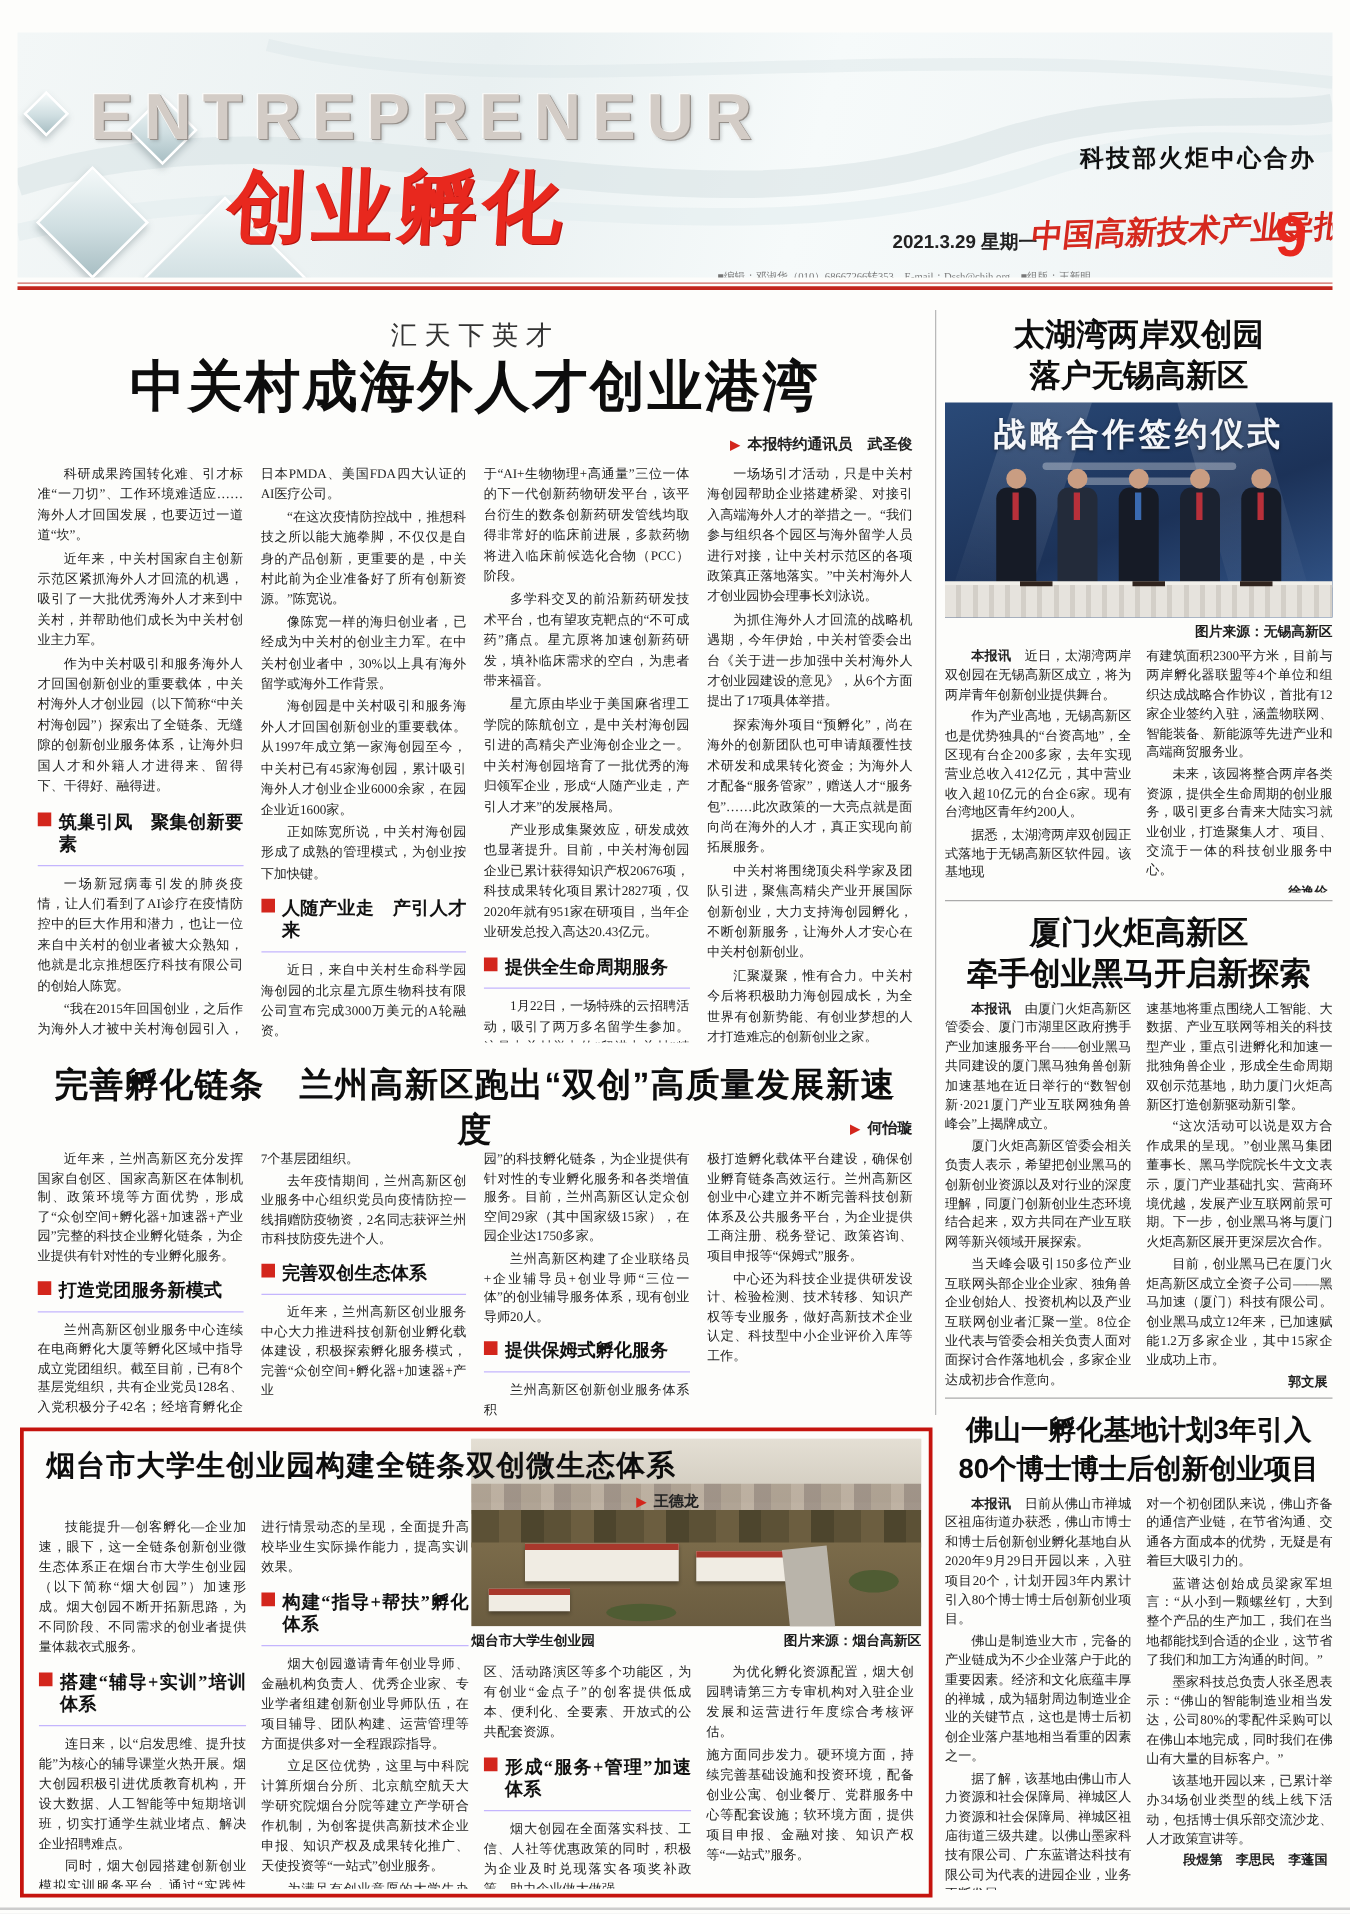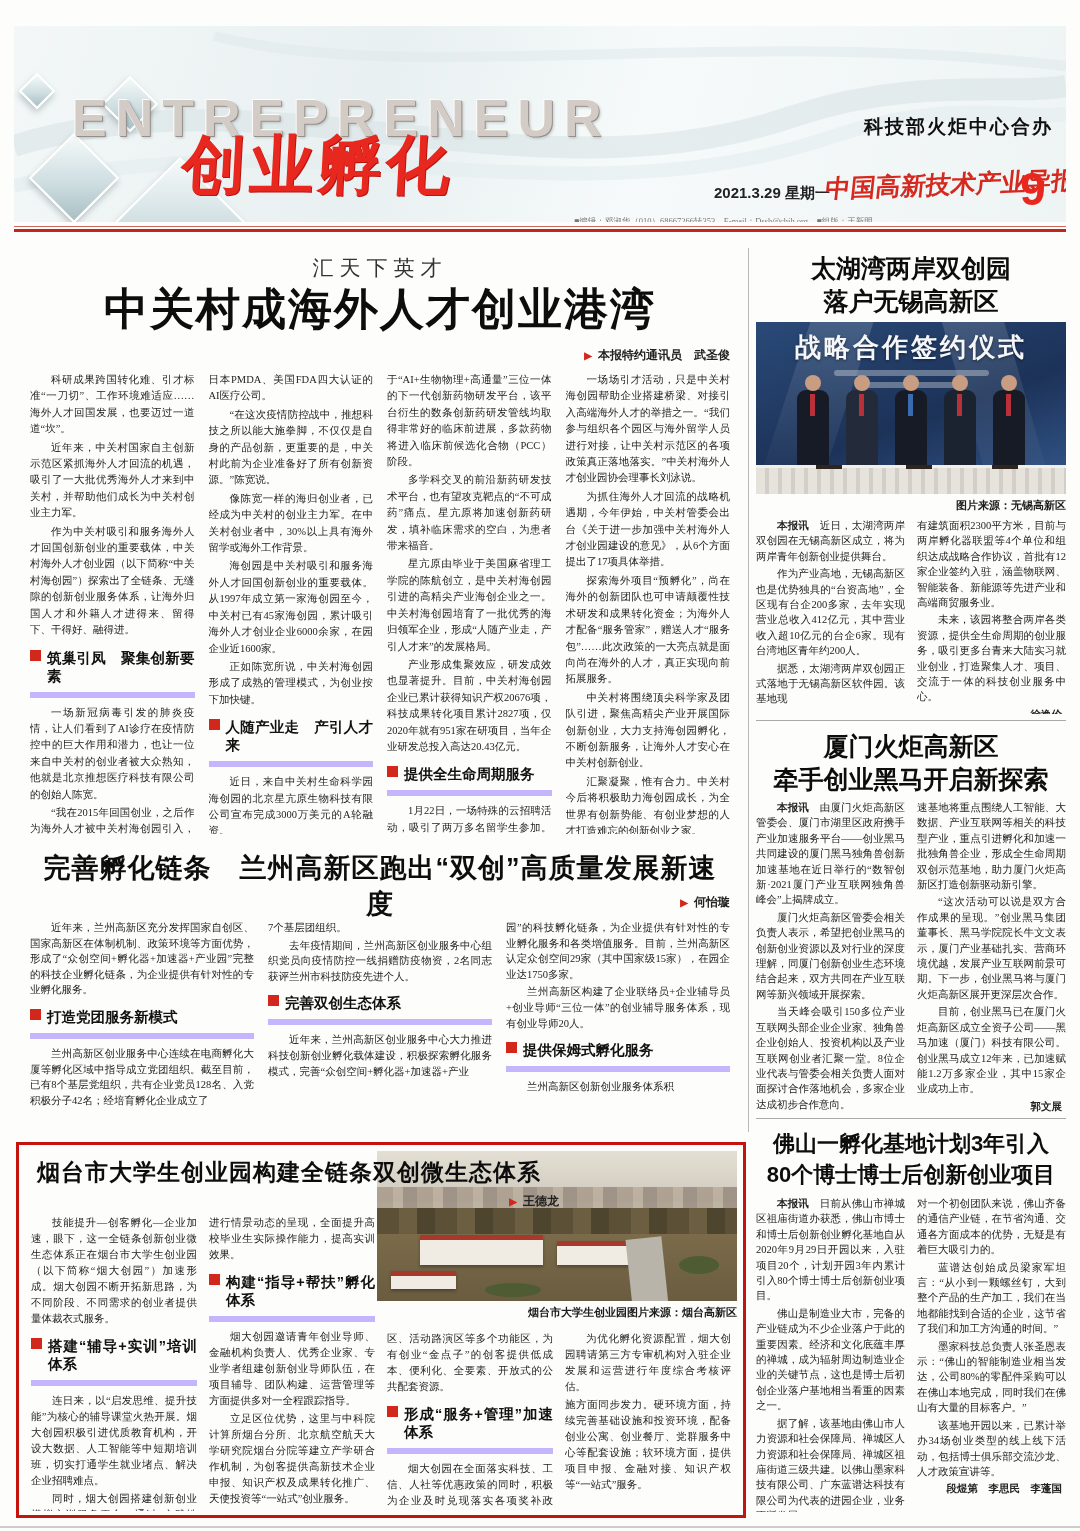--- a/index.html
+++ b/index.html
@@ -6,21 +6,21 @@
   .page{position:relative;width:1080px;height:1531px;background:#fdfdfb;margin:0 auto;overflow:hidden;
         font-family:"Liberation Serif",serif;color:#222;}
   [data-interactable]{box-sizing:border-box;}
 
   
   .masthead{position:absolute;left:14px;top:26px;width:1052px;height:196px;overflow:hidden;
             background:linear-gradient(105deg,#f3f7f7 0%,#e9f0f1 35%,#f6fafa 60%,#eef3f4 100%);}
   .wave-svg{position:absolute;left:0;top:0;width:100%;height:100%;}
   .m-en{position:absolute;left:58px;top:38px;font-family:"Liberation Sans",sans-serif;font-weight:bold;
         font-size:52px;letter-spacing:9px;color:#d3ccc6;
-        text-shadow:-1px -1px 0 #fcfbf9,1px 1px 0 #96908b,2px 2px 3px rgba(0,0,0,.18);margin-top:24px;}
+        text-shadow:-1px -1px 0 #fcfbf9,1px 1px 0 #96908b,2px 2px 3px rgba(0,0,0,.18);}
   .m-cn{position:absolute;left:168px;top:96px;font-family:"Liberation Sans",sans-serif;font-weight:900;
         font-size:64px;color:#e8281e;transform:skewX(-3deg);letter-spacing:4px;text-shadow:1px 1px 0 #b71510;}
   .crystal{position:absolute;background:linear-gradient(135deg,#f4f9f9 0%,#cfdee1 55%,#a9bfc4 100%);
            border:2px solid #ffffff;box-shadow:2px 3px 6px rgba(90,110,115,.35);transform:rotate(45deg);}
   .c1{left:28px;top:120px;width:64px;height:64px;}
   .c2{left:120px;top:150px;width:92px;height:92px;}
   .c3{left:96px;top:58px;width:40px;height:40px;}
   .c4{left:10px;top:52px;width:26px;height:26px;}
   .m-cohost{position:absolute;left:826px;top:88px;font-family:"Liberation Sans",sans-serif;
             font-weight:bold;font-size:19px;color:#101010;letter-spacing:2px;margin-left:24px;}
@@ -41,22 +41,22 @@
             font-weight:900;color:#0d0d0d;}
   .byline{position:absolute;text-align:right;font-family:"Liberation Sans",sans-serif;
           font-weight:bold;font-size:12px;color:#222;}
   .byline .arrow{color:#d3261c;font-size:10px;margin-right:6px;}
   .cols{position:absolute;display:flex;}
   .col{flex:1;overflow:hidden;font-size:10.5px;line-height:16.4px;text-align:justify;color:#232323;}
   .col p{margin:0 0 2px 0;}
   .para{text-indent:2em;}
   .cont{text-indent:0;}
   .sign{text-align:right;font-weight:bold;padding-right:4px;}
-  .subhead{position:relative;font-family:Liberation Sans, sans-serif;font-weight:bold;font-size:14.5px;
-           color:#111;margin:8px 0 7px 0;padding:2px 0 7px 17px;border-bottom:6px solid #c4b5fd;
+  .subhead{position:relative;font-family:Liberation Serif, serif;font-weight:bold;font-size:14.5px;
+           color:#111;margin:8px 0 7px 0;padding:2px 0 7px 17px;border-bottom:1px solid #c4b5fd;
            text-indent:0;line-height:18px;}
   .subhead .sq{position:absolute;left:0;top:3px;width:11px;height:11px;background:#d3261c;}
   .caption{font-family:"Liberation Sans",sans-serif;font-weight:bold;font-size:11px;color:#1c1c1c;}
   .vdivider{position:absolute;width:1px;background:#b9b9b9;}
   .hdivider{position:absolute;height:1px;background:#aaaaaa;}
 
   
   .photo-wx{position:absolute;left:756px;top:322px;width:310px;height:172px;overflow:hidden;
             background:linear-gradient(160deg,#2a4a78 0%,#1c3258 55%,#35598e 100%);}
   .photo-wx .ray{position:absolute;width:60px;height:220px;background:linear-gradient(rgba(255,255,255,.16),rgba(255,255,255,0));top:-30px;}
@@ -177,41 +177,45 @@
         <p class="para" data-interactable="false">去年疫情期间，兰州高新区创业服务中心组织党员向疫情防控一线捐赠防疫物资，2名同志获评兰州市科技防疫先进个人。</p>
         <div class="subhead" data-interactable="false"><span class="sq" data-interactable="false"></span><span data-interactable="false">完善双创生态体系</span></div>
         <p class="para" data-interactable="false">近年来，兰州高新区创业服务中心大力推进科技创新创业孵化载体建设，积极探索孵化服务模式，完善“众创空间+孵化器+加速器+产业</p>
       </div>
     <div class="col" style="line-height:15.6px;" data-interactable="false">
         <p class="para cont" data-interactable="false">园”的科技孵化链条，为企业提供有针对性的专业孵化服务和各类增值服务。目前，兰州高新区认定众创空间29家（其中国家级15家），在园企业达1750多家。</p>
         <p class="para" data-interactable="false">兰州高新区构建了企业联络员+企业辅导员+创业导师“三位一体”的创业辅导服务体系，现有创业导师20人。</p>
         <div class="subhead" data-interactable="false"><span class="sq" data-interactable="false"></span><span data-interactable="false">提供保姆式孵化服务</span></div>
         <p class="para" data-interactable="false">兰州高新区创新创业服务体系积</p>
       </div>
+    <div class="col" style="line-height:15.6px;" data-interactable="false">
+        <p class="para cont" data-interactable="false">极打造孵化载体平台建设，确保创业孵育链条高效运行。兰州高新区创业中心建立并不断完善科技创新体系及公共服务平台，为企业提供工商注册、税务登记、政策咨询、项目申报等“保姆式”服务。</p>
+        <p class="para" data-interactable="false">中心还为科技企业提供研发设计、检验检测、技术转移、知识产权等专业服务，做好高新技术企业认定、科技型中小企业评价入库等工作。</p>
+      </div>
   </div>
 
   <div class="redbox" data-interactable="false">
     <div class="headline" style="left:18px;top:12px;width:560px;font-size:23px;text-align:left;letter-spacing:1px;z-index:3;" data-interactable="false">烟台市大学生创业园构建全链条双创微生态体系</div>
     <div class="byline" style="left:60px;top:48px;width:480px;z-index:3;" data-interactable="false">
       <span class="arrow" data-interactable="false">▶</span><span data-interactable="false">王德龙</span>
     </div>
 
     <div class="photo-yt" style="right:6px;top:6px;width:360px;height:150px;z-index:2;" data-interactable="false">
       <div class="yt-sky" data-interactable="false"></div>
       <div class="yt-city" data-interactable="false"></div>
       <div class="yt-trees" data-interactable="false"></div>
       <div class="yt-ground" data-interactable="false"></div>
       <div class="yt-bldg" style="left:12%;top:56%;width:34%;height:20%;" data-interactable="false"></div>
       <div class="yt-bldg" style="left:50%;top:60%;width:22%;height:16%;" data-interactable="false"></div>
       <div class="yt-bldg" style="left:4%;top:80%;width:18%;height:12%;" data-interactable="false"></div>
       <div class="yt-road" style="left:70%;top:58%;width:10%;height:46%;" data-interactable="false"></div>
       <div class="yt-green" style="left:84%;top:70%;width:40px;height:18px;" data-interactable="false"></div>
       <div class="yt-green" style="left:30%;top:88%;width:56px;height:14px;" data-interactable="false"></div>
     </div>
-    <div style="position:absolute;right:6px;top:160px;width:360px;display:flex;justify-content:flex-end;z-index:2;" data-interactable="false">
+    <div style="position:absolute;right:6px;top:160px;width:360px;display:flex;justify-content:space-between;z-index:2;" data-interactable="false">
       <span class="caption" data-interactable="false">烟台市大学生创业园</span>
       <span class="caption" data-interactable="false">图片来源：烟台高新区</span>
     </div>
 
     <div class="cols" style="left:12px;top:70px;width:700px;height:296px;gap:12px;justify-content:flex-end;" data-interactable="false">
       <div class="col" style="line-height:16px;" data-interactable="false">
           <p class="para" data-interactable="false">技能提升—创客孵化—企业加速，眼下，这一全链条创新创业微生态体系正在烟台市大学生创业园（以下简称“烟大创园”）加速形成。烟大创园不断开拓新思路，为不同阶段、不同需求的创业者提供量体裁衣式服务。</p>
           <div class="subhead" data-interactable="false"><span class="sq" data-interactable="false"></span><span data-interactable="false">搭建“辅导+实训”培训体系</span></div>
           <p class="para" data-interactable="false">连日来，以“启发思维、提升技能”为核心的辅导课堂火热开展。烟大创园积极引进优质教育机构，开设大数据、人工智能等中短期培训班，切实打通学生就业堵点、解决企业招聘难点。</p>
           <p class="para" data-interactable="false">同时，烟大创园搭建创新创业模拟实训服务平台，通过“实践性+体验式”培训模式，开展仿真实验、模拟路演训练等多种形式的实践培训，对创新创业过程中各关键环节</p>

